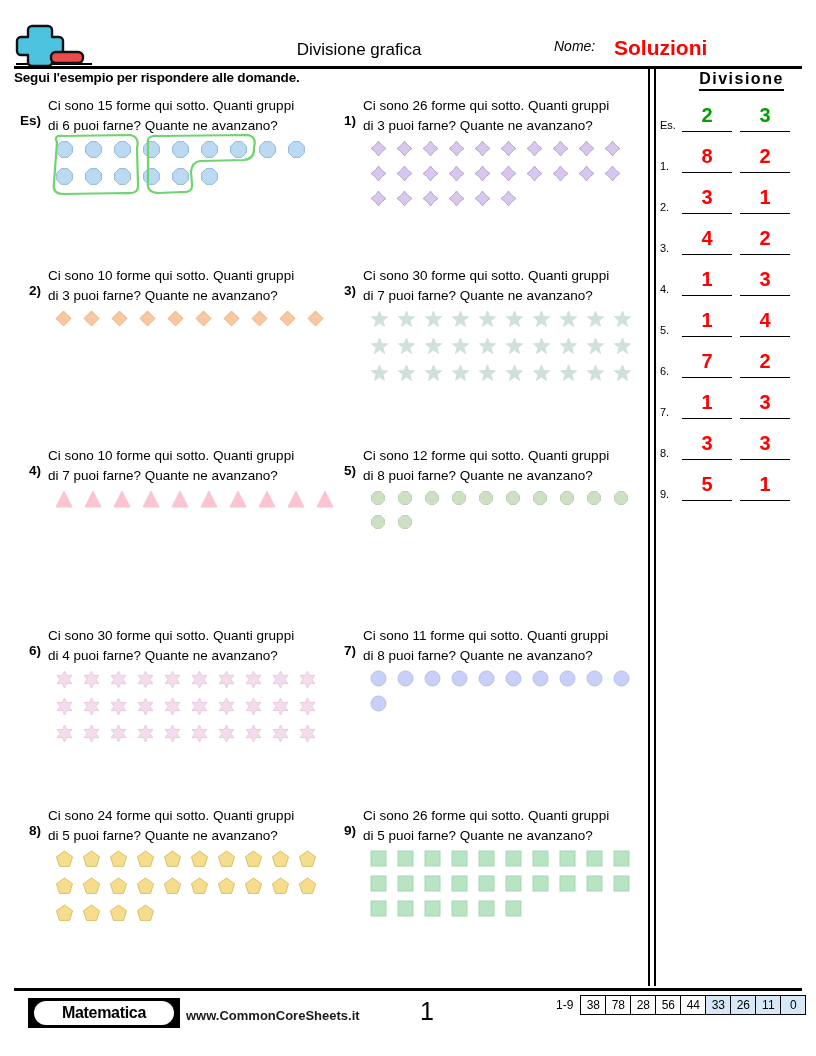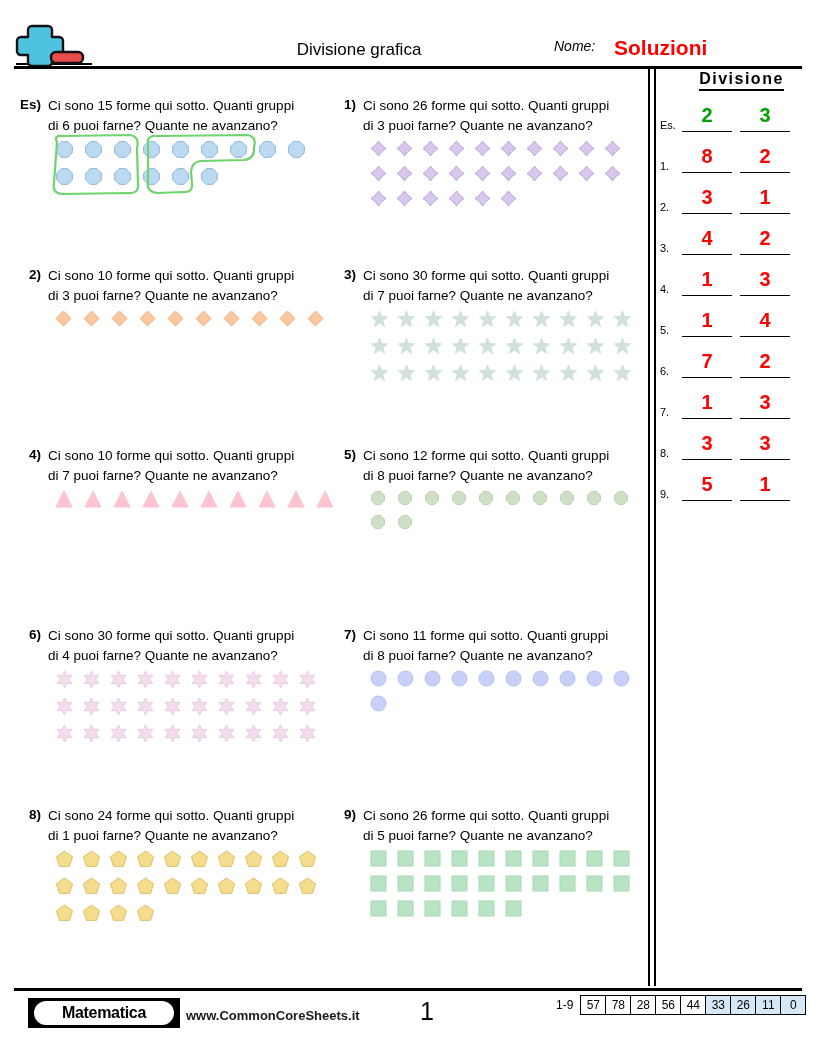--- a/index.html
+++ b/index.html
@@ -65,21 +65,21 @@
     font-size:20px; font-weight:bold; line-height:27px;
   }
 
   
   .problems { position:absolute; left:14px; top:96px; width:630px; }
   .prow { display:flex; }
   .cell { width:315px; position:relative; }
   .qhead { display:flex; }
   .qnum {
     width:34px; text-align:right; padding-right:7px;
-    font-size:13.5px; font-weight:bold; flex:none; padding-top:1px;
+    font-size:13.5px; font-weight:bold; flex:none; padding-top:1px;margin-top:16px;
   }
   .qtext { font-size:13.5px; line-height:19.5px; width:255px; }
   .shapes { margin-left:41px; margin-top:5px; position:relative; }
   .srow { height:27px; white-space:nowrap; }
   .sh { display:inline-block; vertical-align:middle; }
 
   
   .lasso { position:absolute; pointer-events:none; left:-6px; top:-8px; }
 
   
@@ -117,20 +117,21 @@
         <line x1="2" y1="42" x2="78" y2="42" stroke="#000" stroke-width="2"></line>
         <path d="M18 4 h16 a4 4 0 0 1 4 4 v7 h7 a4 4 0 0 1 4 4 v10 a4 4 0 0 1 -4 4 h-7 v7 a4 4 0 0 1 -4 4 h-16 a4 4 0 0 1 -4 -4 v-7 h-7 a4 4 0 0 1 -4 -4 v-10 a4 4 0 0 1 4 -4 h7 v-7 a4 4 0 0 1 4 -4 z" fill="#4ec3e0" stroke="#111" stroke-width="2.4" stroke-linejoin="round"></path>
         <rect x="37" y="30" width="32" height="11" rx="5" fill="#ea4b4b" stroke="#111" stroke-width="2.4"></rect>
       </svg>
     </div>
     <div class="title">Divisione grafica</div>
     <div class="nome-label">Nome:</div>
     <div class="nome-value">Soluzioni</div>
   </div>
   <div class="rule-top"></div>
+  <div class="instruction">Segui l'esempio per rispondere alle domande.</div>
 
   <div class="ans-divider-a"></div>
   <div class="ans-divider-b"></div>
   <div class="answers">
     <div style="text-align:center;">
       <span class="ans-title">Divisione</span>
     </div>
     <div id="ans-rows">
         <div class="ans-row">
           <span class="ans-num">Es.</span>
@@ -564,21 +565,21 @@
             <div class="srow" style="height: 25px;"><span class="sh" style="margin-right: 10px;"><svg width="17" height="17" viewBox="0 0 17 17">
                   <circle cx="8.5" cy="8.5" r="7.5" fill="#c9d0f7" stroke="#b6bff0" stroke-width="1"></circle>
                 </svg></span></div>
           </div>
         </div>
       </div>
       <div class="prow" style="height: 150px;">
         <div class="cell">
           <div class="qhead">
             <div class="qnum">8)</div>
-            <div class="qtext">Ci sono 24 forme qui sotto. Quanti gruppi di 1 puoi farne? Quante ne avanzano?</div>
+            <div class="qtext">Ci sono 24 forme qui sotto. Quanti gruppi di 5 puoi farne? Quante ne avanzano?</div>
           </div>
           <div class="shapes">
             <div class="srow" style="height: 27px;"><span class="sh" style="margin-right: 8px;"><svg width="19" height="19" viewBox="0 0 19 19">
                   <polygon points="9.50,1.00 17.58,6.87 14.50,16.38 4.50,16.38 1.42,6.87" fill="#f5dd8d" stroke="#dcc06a" stroke-width="1"></polygon>
                 </svg></span><span class="sh" style="margin-right: 8px;"><svg width="19" height="19" viewBox="0 0 19 19">
                   <polygon points="9.50,1.00 17.58,6.87 14.50,16.38 4.50,16.38 1.42,6.87" fill="#f5dd8d" stroke="#dcc06a" stroke-width="1"></polygon>
                 </svg></span><span class="sh" style="margin-right: 8px;"><svg width="19" height="19" viewBox="0 0 19 19">
                   <polygon points="9.50,1.00 17.58,6.87 14.50,16.38 4.50,16.38 1.42,6.87" fill="#f5dd8d" stroke="#dcc06a" stroke-width="1"></polygon>
                 </svg></span><span class="sh" style="margin-right: 8px;"><svg width="19" height="19" viewBox="0 0 19 19">
                   <polygon points="9.50,1.00 17.58,6.87 14.50,16.38 4.50,16.38 1.42,6.87" fill="#f5dd8d" stroke="#dcc06a" stroke-width="1"></polygon>
@@ -695,21 +696,21 @@
 
   <div class="foot-rule"></div>
   <div class="brand">
     <div class="brand-pill">Matematica</div>
   </div>
   <div class="site">www.CommonCoreSheets.it</div>
   <div class="pageno">1</div>
   <div class="scorebox">
     <div class="score-range">1-9</div>
     <div id="score-cells" style="display:flex;">
-        <div class="score-cell">57</div>
+        <div class="score-cell">38</div>
         <div class="score-cell">78</div>
         <div class="score-cell">28</div>
         <div class="score-cell">56</div>
         <div class="score-cell">44</div>
         <div class="score-cell hl">33</div>
         <div class="score-cell hl">26</div>
         <div class="score-cell hl">11</div>
         <div class="score-cell hl">0</div>
       </div>
   </div>

